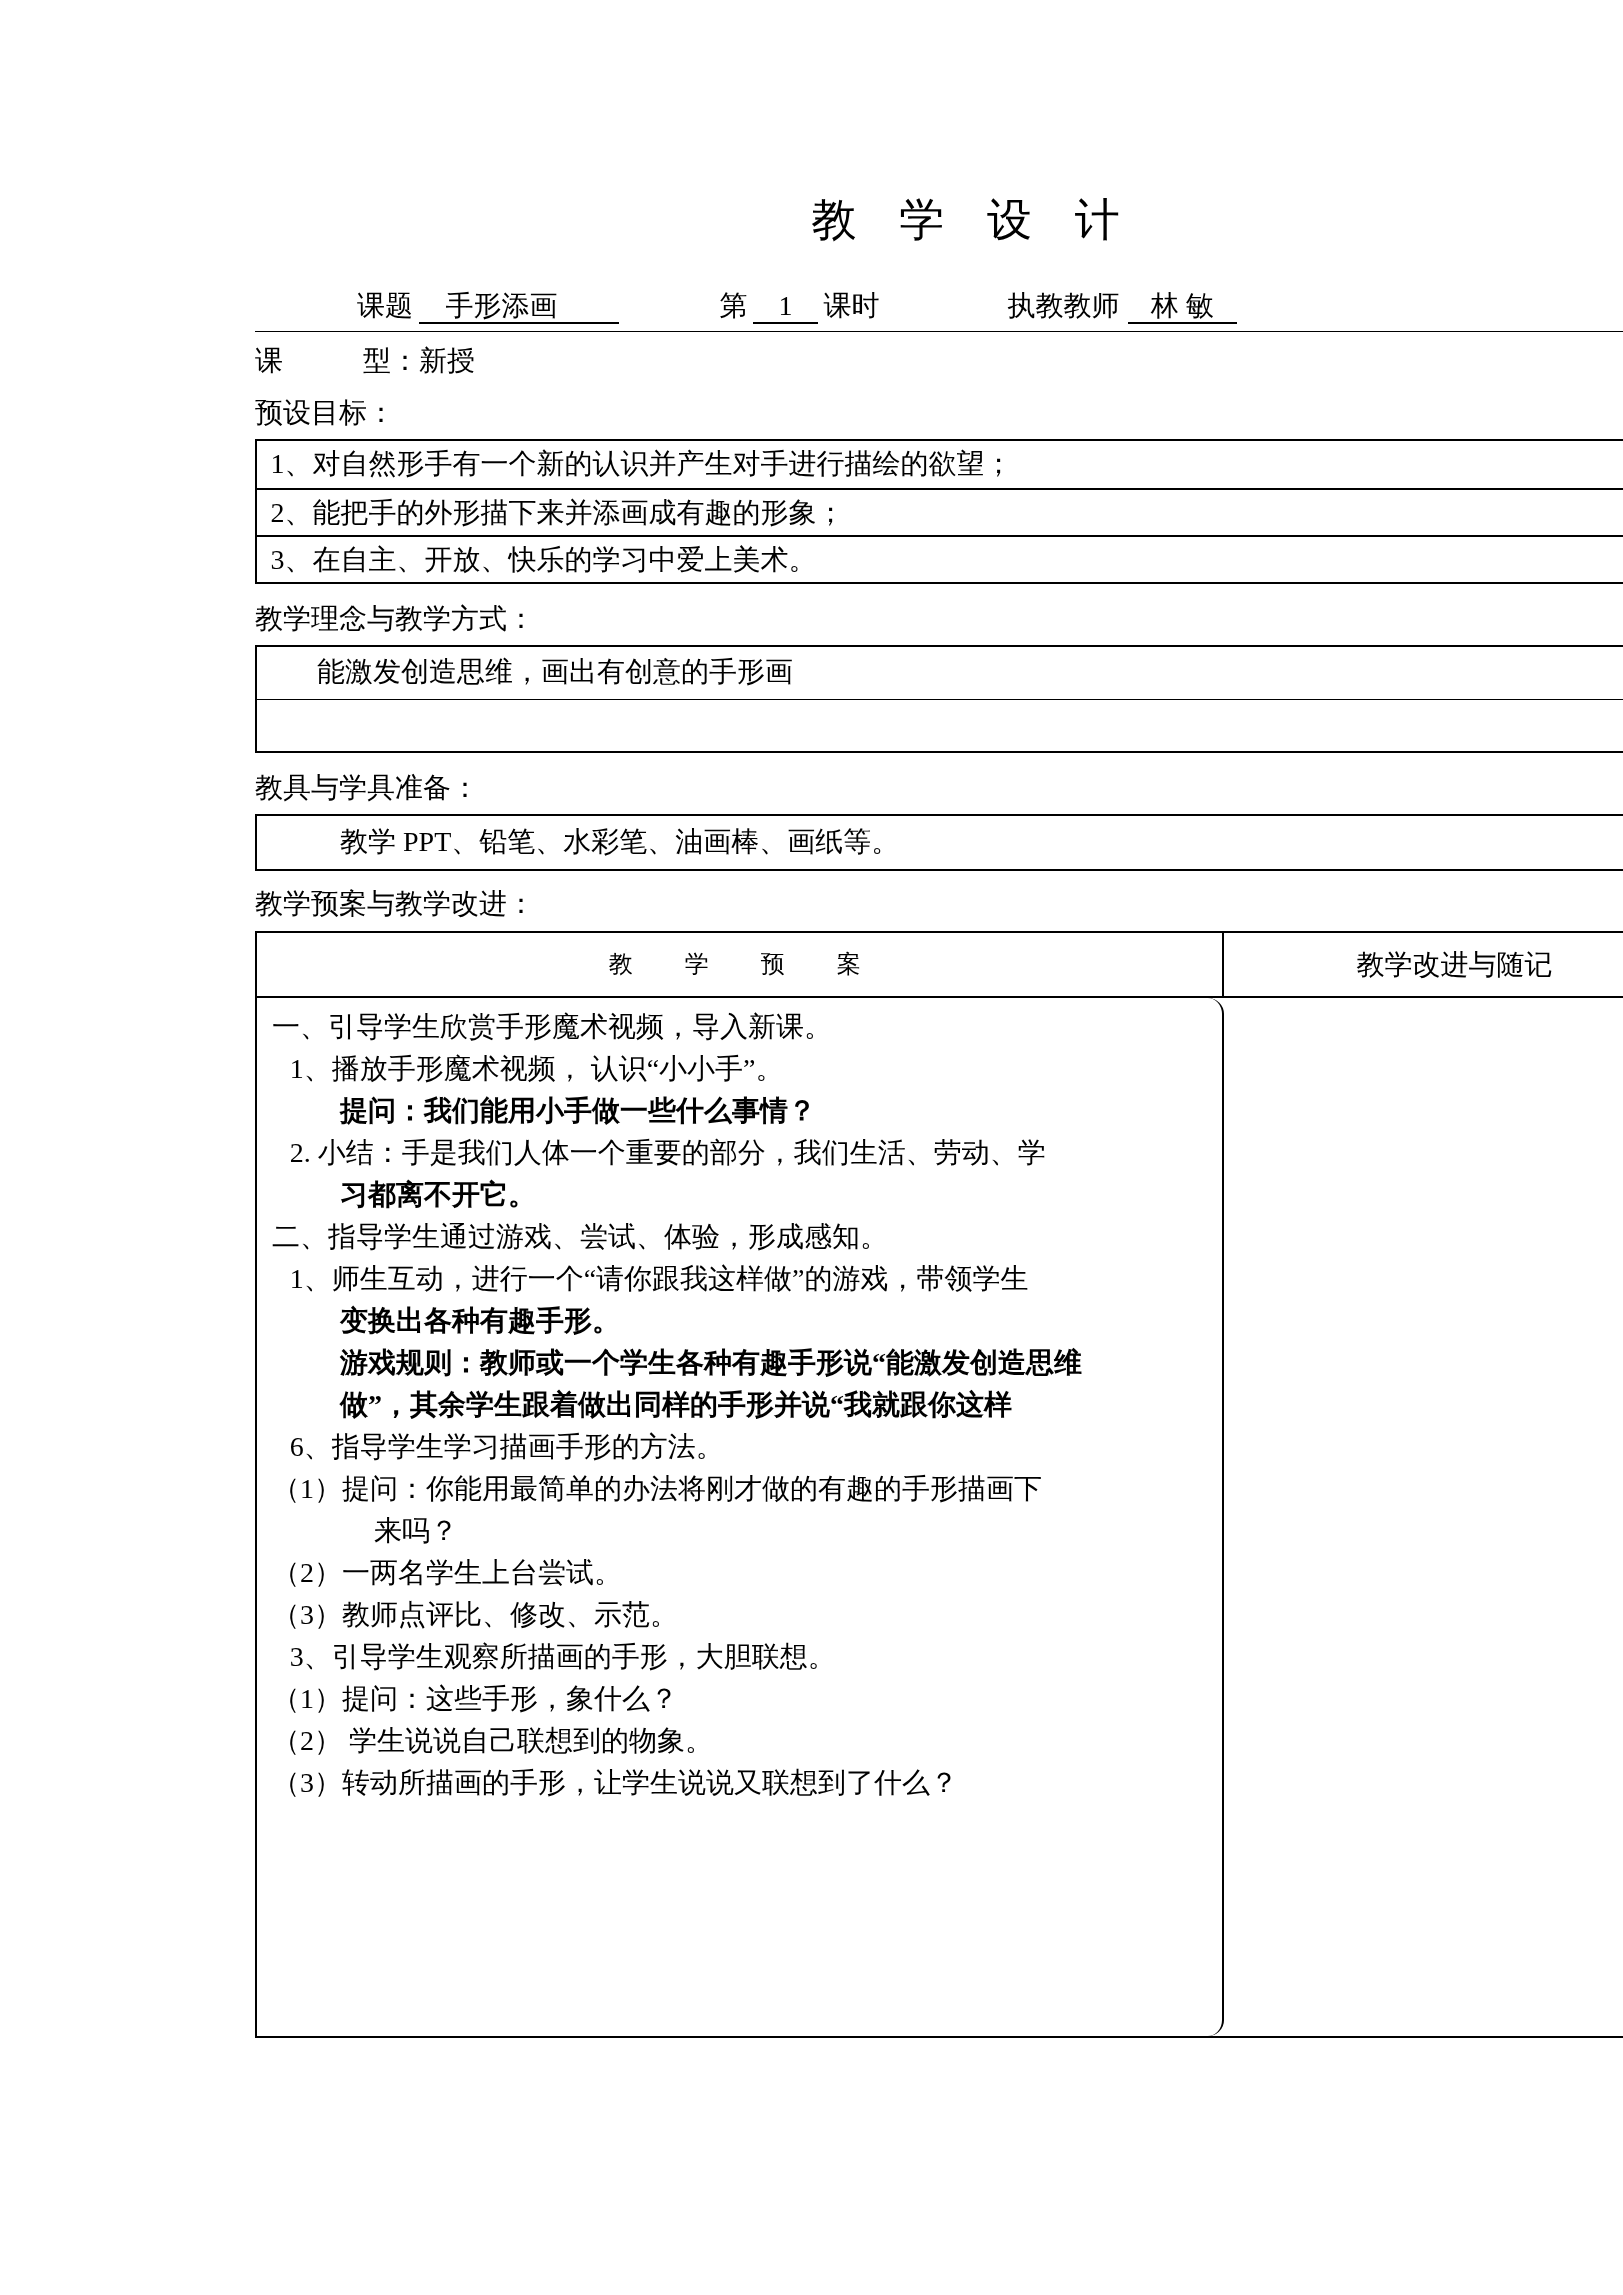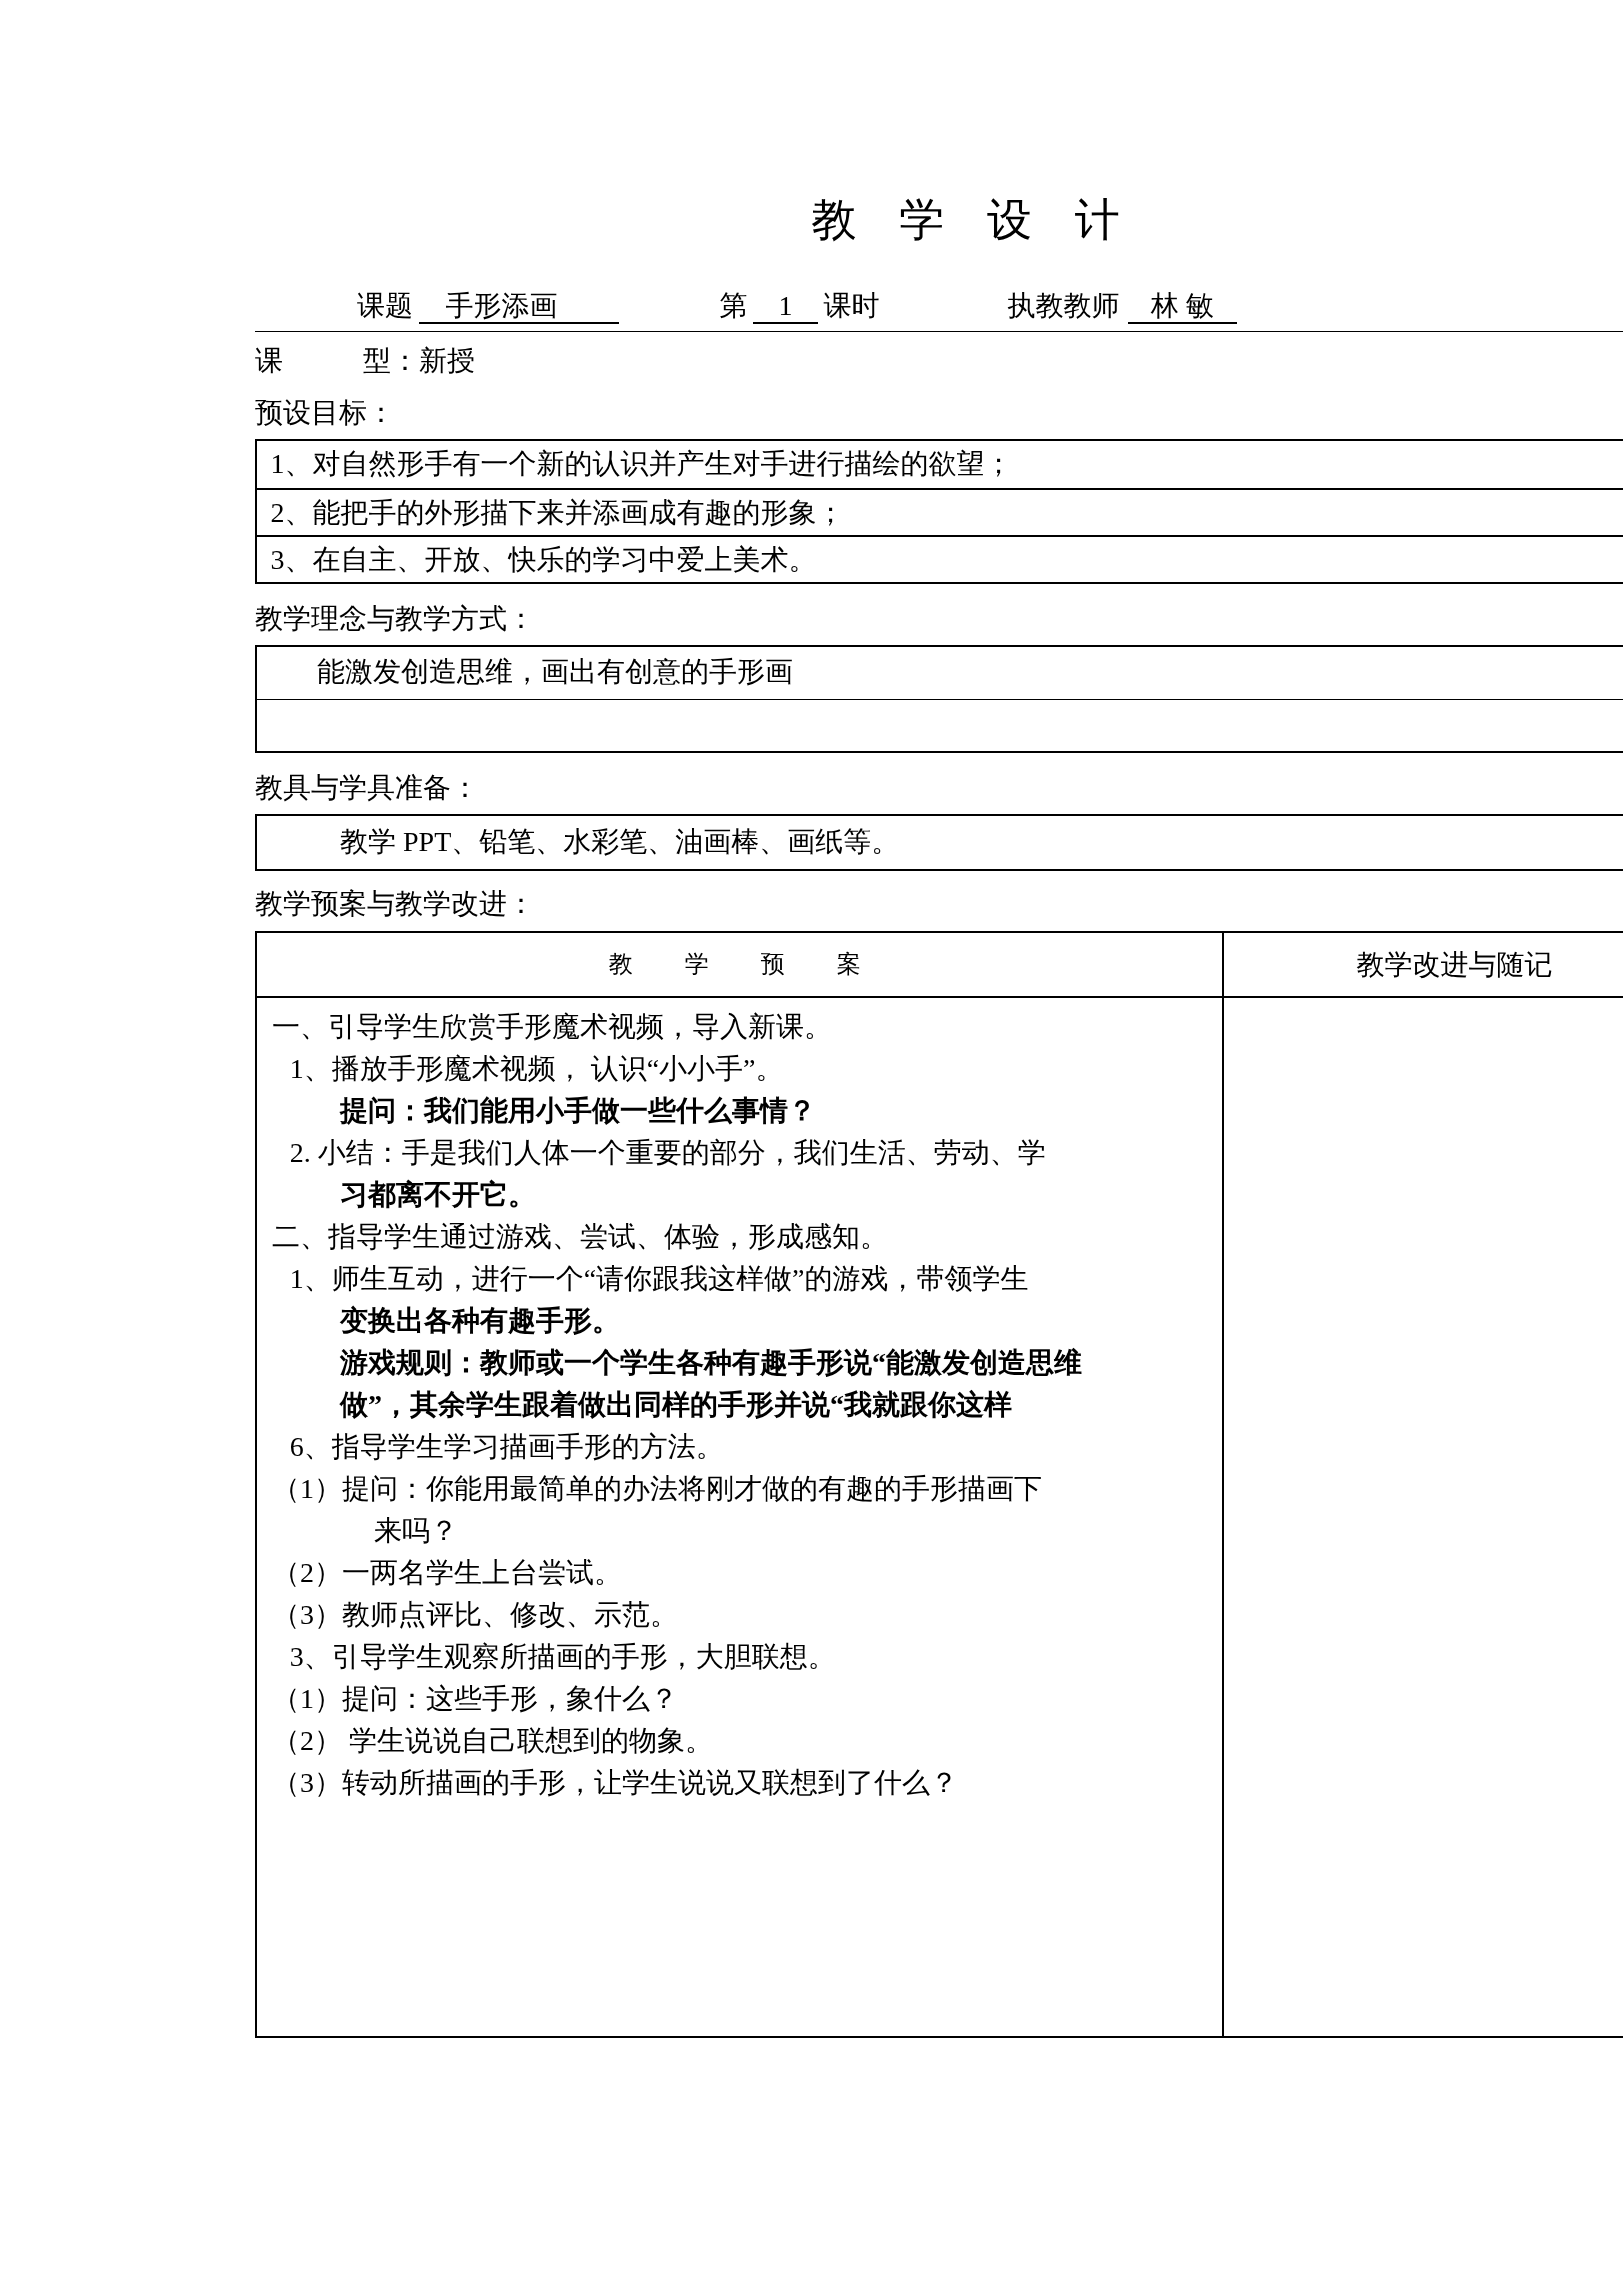--- a/index.html
+++ b/index.html
@@ -93,21 +93,21 @@
   .pt-h-left, .pt-h-right {
     border-bottom: 2px solid #000;
     text-align: center;
     line-height: 63px;
   }
   .pt-h-left {
     font-size: 24px;
     letter-spacing: 9.5px;
     word-spacing: 27px;
   }
-  .pt-b-left { padding: 8.2px 12.3px 0 15px; }
+  .pt-b-left { padding: 8.2px 12.3px 0 15px; border-radius: 16px; }
   .pl {
     line-height: 42px;
     white-space: nowrap;
     overflow: hidden;
   }
   .ind1 { padding-left: 17.7px; }
   .ind2 { padding-left: 68px; font-weight: bold; }
   .ind3 { padding-left: 102px; }
 </style>
 </head>

